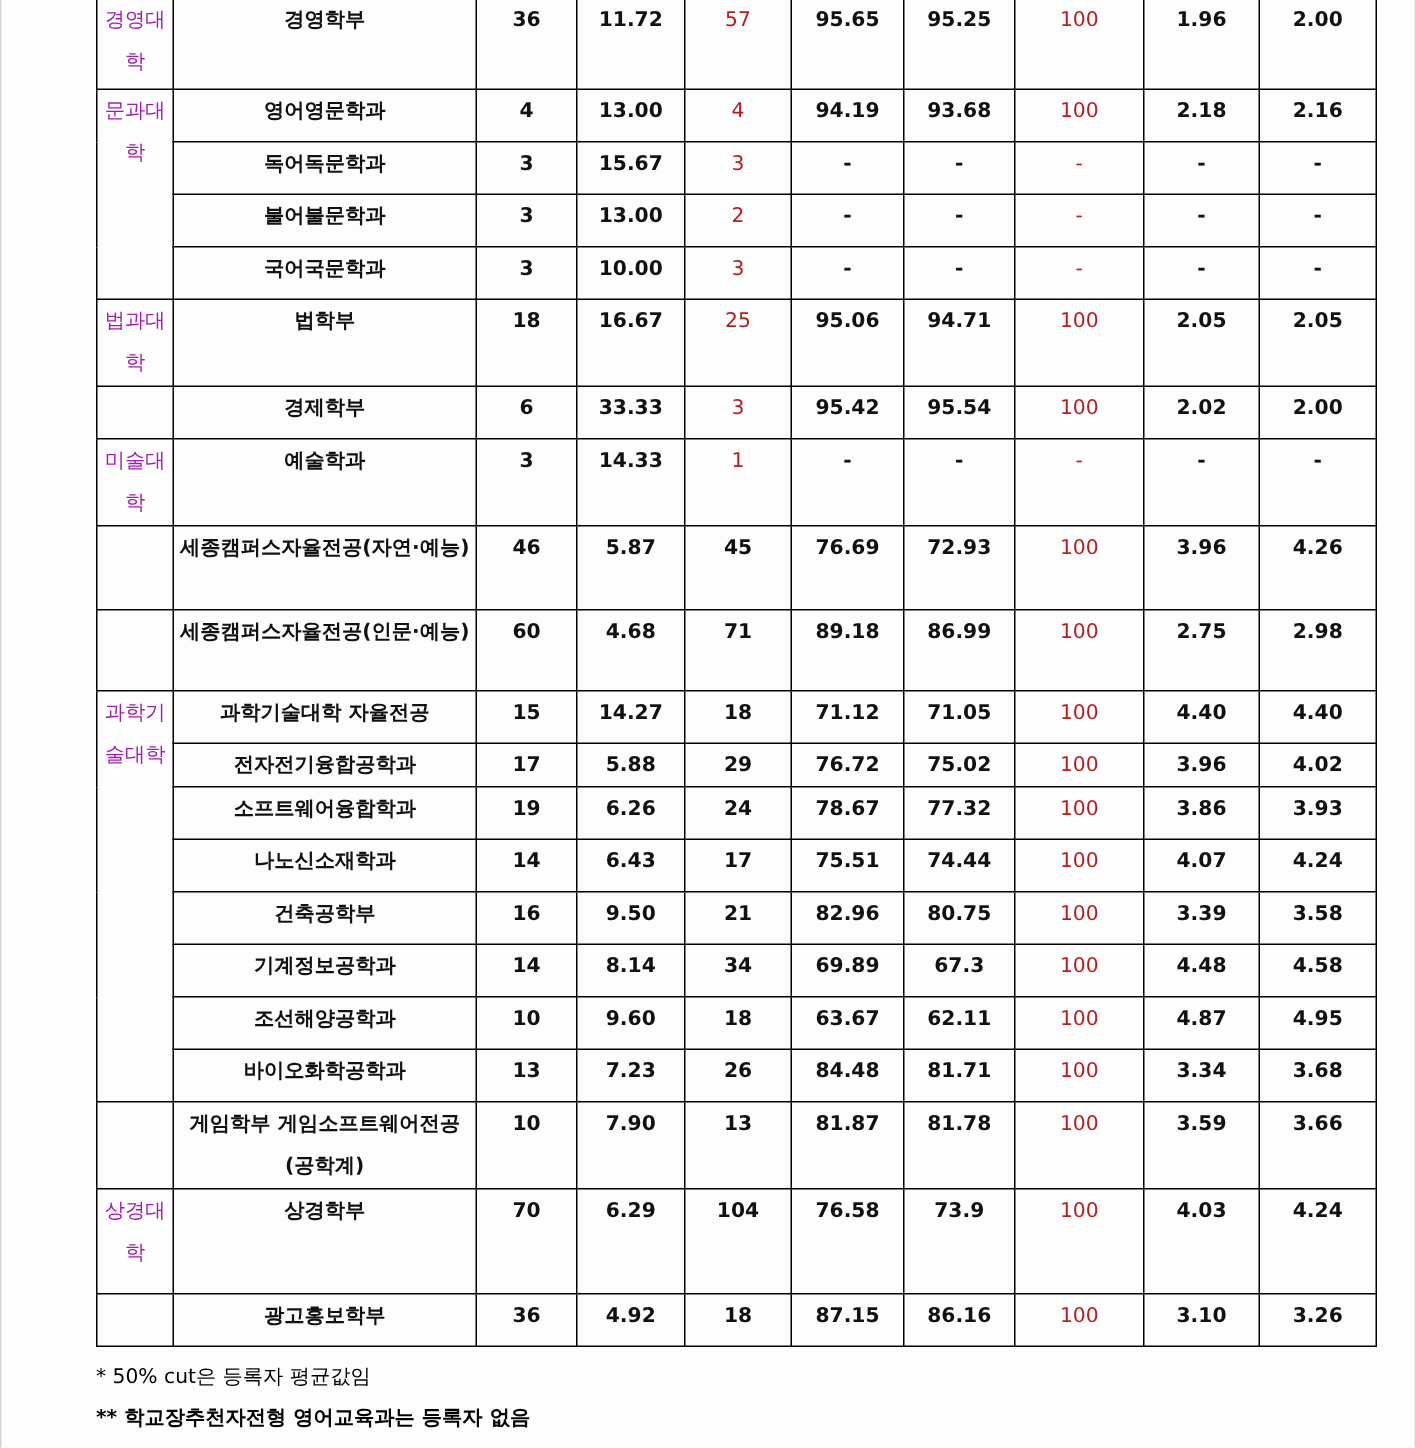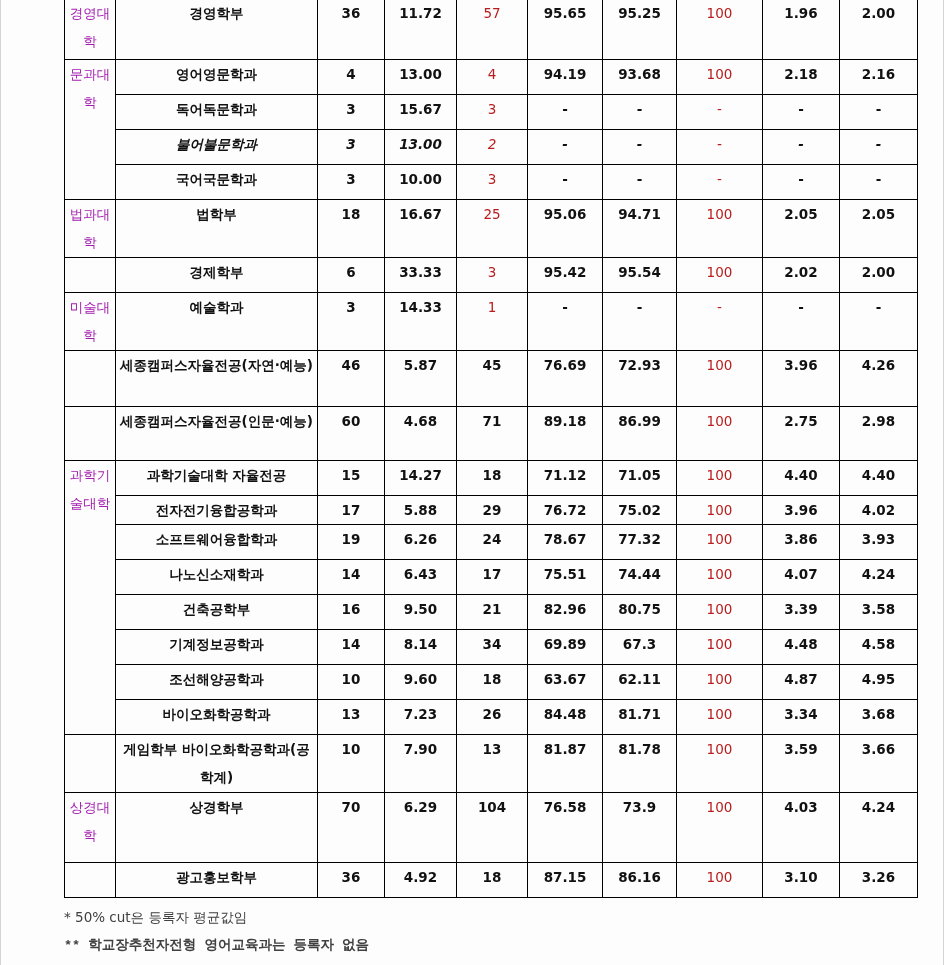--- a/index.html
+++ b/index.html
@@ -16,23 +16,23 @@
     font-size: 13.5px; line-height: 28px;
   }
   table.admit td {
     border: 1.5px solid #000; padding: 0 2px; vertical-align: top;
     text-align: center; overflow: hidden;
   }
   td.college { text-align: right; font-weight: normal; color: #a21caf; padding-right: 2px; padding-top: 2px; }
   td.dept { font-weight: bold; padding-top: 2px; white-space: normal; }
   td.num { font-weight: bold; padding-top: 2px; }
   td.reg { font-weight: normal; padding-top: 2px; color: #b91c1c; }
-  .foot { position: absolute; left: 64px; font-size: 13.5px; color: #404040; }
+  .foot { position: absolute; left: 64px; font-size: 13.5px; color: #000000; }
   .foot1 { top: 909px; font-weight: normal; }
-  .foot2 { top: 936px; font-weight: bold; font-family: Liberation Mono, monospace; }
+  .foot2 { top: 936px; font-weight: bold; }
 </style>
 </head>
 <body>
 
 <div class="edge-left"></div>
 <div class="edge-right"></div>
 
 <table class="admit">
   <colgroup>
     <col style="width:51px">
@@ -75,21 +75,21 @@
         <td class="dept">독어독문학과</td>
         <td class="num">3</td>
         <td class="num">15.67</td>
         <td class="reg">3</td>
         <td class="num">-</td>
         <td class="num">-</td>
         <td class="reg">-</td>
         <td class="num">-</td>
         <td class="num">-</td>
       </tr>
-      <tr style="height: 35px; font-style: italic;">
+      <tr style="height: 35px;">
         <td class="dept">불어불문학과</td>
         <td class="num">3</td>
         <td class="num">13.00</td>
         <td class="reg">2</td>
         <td class="num">-</td>
         <td class="num">-</td>
         <td class="reg">-</td>
         <td class="num">-</td>
         <td class="num">-</td>
       </tr>
@@ -248,21 +248,21 @@
         <td class="num">7.23</td>
         <td class="num">26</td>
         <td class="num">84.48</td>
         <td class="num">81.71</td>
         <td class="reg">100</td>
         <td class="num">3.34</td>
         <td class="num">3.68</td>
       </tr>
       <tr style="height: 58px;">
         <td class="college"></td>
-        <td class="dept">게임학부 바이오화학공학과(공학계)</td>
+        <td class="dept">게임학부 게임소프트웨어전공(공학계)</td>
         <td class="num">10</td>
         <td class="num">7.90</td>
         <td class="num">13</td>
         <td class="num">81.87</td>
         <td class="num">81.78</td>
         <td class="reg">100</td>
         <td class="num">3.59</td>
         <td class="num">3.66</td>
       </tr>
       <tr style="height: 70px; padding-left: 36px;">

